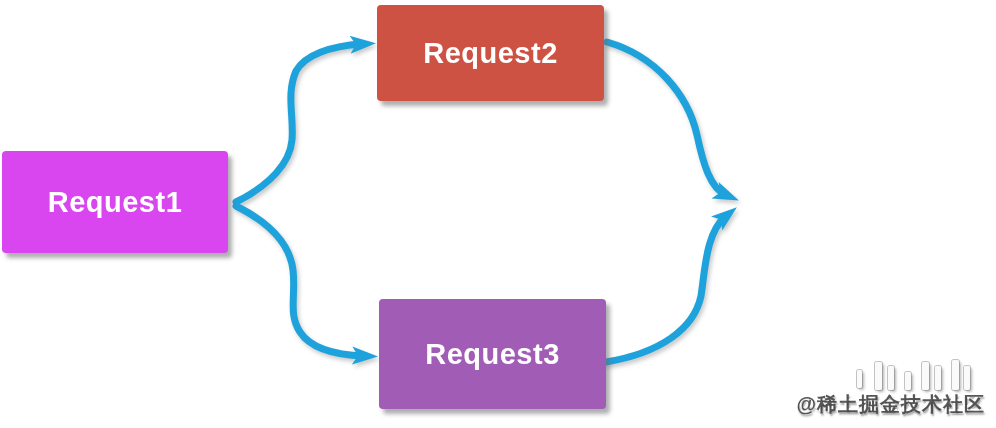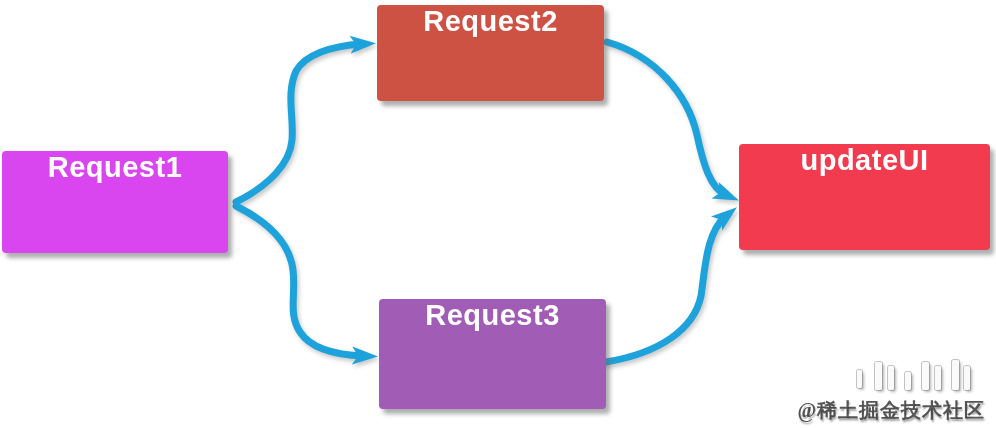--- a/index.html
+++ b/index.html
@@ -27,45 +27,45 @@
     fill: none;
     stroke: var(--arrow, #1EA2DC);
     stroke-width: 7;
     stroke-linecap: round;
     stroke-linejoin: round;
   }
   .node {
     position: absolute;
     z-index: 2;
     display: flex;
+    align-items: center;
     justify-content: center;
     color: #ffffff;
     font-weight: bold;
     font-size: 29px;
     letter-spacing: 0.5px;
     border-radius: 4px;
     box-shadow: 4px 5px 4px rgba(105,110,112,0.55);
   }
   #node-request1 { left: 2px;   top: 151px; width: 226px; height: 102px; }
   #node-request2 { left: 377px; top: 5px;   width: 227px; height: 96px;  }
   #node-request3 { left: 379px; top: 299px; width: 227px; height: 110px;  }
   #node-updateui { left: 739px; top: 144px; width: 251px; height: 106px; }
 
   .watermark {
     position: absolute;
     right: 11px;
-    bottom: 4px;
+    bottom: 10px;
     z-index: 3;
     font-size: 20px;
     font-weight: 600;
     letter-spacing: 1px;
     color: rgba(58,58,58,0.85);
     text-shadow: -2px -2px 0 rgba(255,255,255,0.95), 1px 2px 2px rgba(0,0,0,0.40);
     white-space: nowrap;
-    font-family: Liberation Serif, serif;
   }
   .wm-frag {
     position: absolute;
     z-index: 3;
     left: 0; top: 0;
     width: 996px; height: 428px;
     pointer-events: none;
   }
   .wm-bar {
     position: absolute;
@@ -104,23 +104,20 @@
   </div>
 
   <div class="node" id="node-request2" style="background: rgb(205, 82, 67);">
     <span>Request2</span>
   </div>
 
   <div class="node" id="node-request3" style="background: rgb(161, 92, 181);">
     <span>Request3</span>
   </div>
 
-  <div class="node" id="node-updateui" style="background: rgb(242, 59, 78);">
-    <span>updateUI</span>
-  </div>
 
   <div class="wm-frag">
     <span class="wm-bar b1"></span>
     <span class="wm-bar b2"></span>
     <span class="wm-bar b3"></span>
     <span class="wm-bar b4"></span>
     <span class="wm-bar b5"></span>
     <span class="wm-bar b6"></span>
     <span class="wm-bar b7"></span>
     <span class="wm-bar b8"></span>

